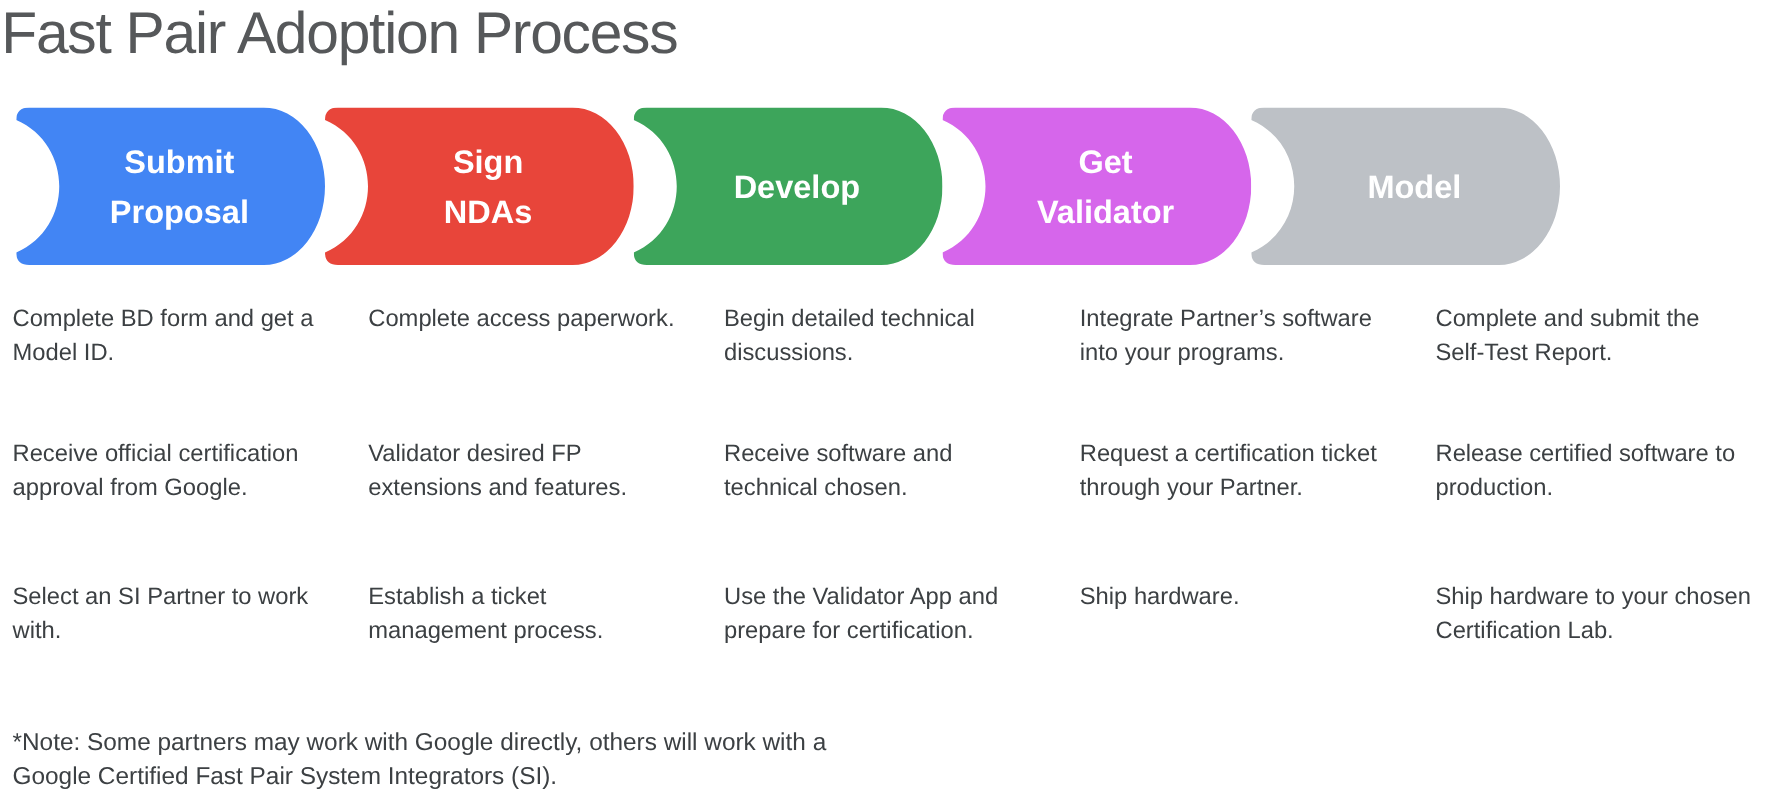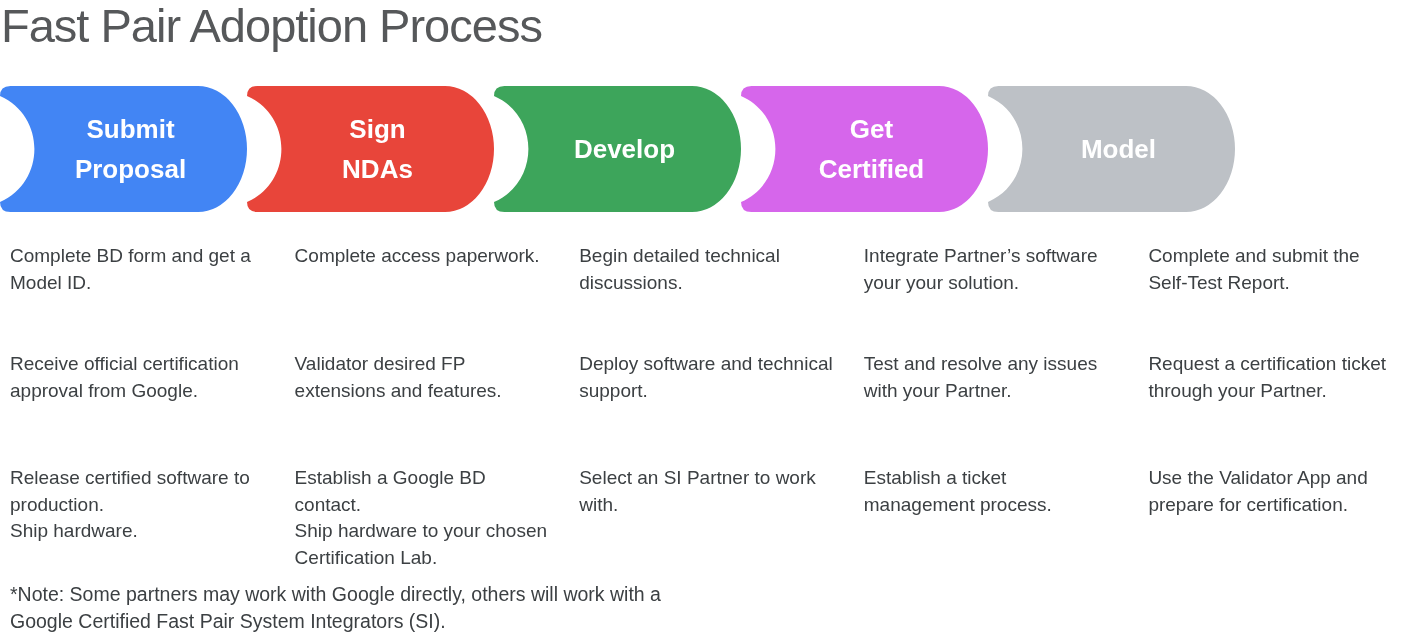--- a/index.html
+++ b/index.html
@@ -27,20 +27,21 @@
     line-height: 60px;
     white-space: nowrap;
   }
   .stages {
     position: absolute;
     top: 86px;
     left: 0;
     width: 1235px;
     height: 126px;
     display: flex;
+    padding-left: 13px;
   }
   .stage {
     position: relative;
     flex: 1 1 0;
     height: 126px;
   }
   .stage svg {
     display: block;
     width: 100%;
     height: 126px;
@@ -115,48 +116,46 @@
         <path d="M 10 0 H 190 A 47 63 0 0 1 190 126 H 10 Q 0 126 0 116 C 44 96 44 30 0 10 Q 0 0 10 0 Z" fill="#3DA55B"></path>
       </svg>
       <div class="stage-label">Develop</div>
     </div>
 
     <div class="stage">
       <svg viewBox="0 0 237 126" preserveAspectRatio="none">
         <path d="M 10 0 H 190 A 47 63 0 0 1 190 126 H 10 Q 0 126 0 116 C 44 96 44 30 0 10 Q 0 0 10 0 Z" fill="#D666EB"></path>
       </svg>
       <div class="stage-label">Get
-Certified</div>
+Validator</div>
     </div>
 
     <div class="stage">
       <svg viewBox="0 0 237 126" preserveAspectRatio="none">
         <path d="M 10 0 H 190 A 47 63 0 0 1 190 126 H 10 Q 0 126 0 116 C 44 96 44 30 0 10 Q 0 0 10 0 Z" fill="#BDC1C6"></path>
       </svg>
       <div class="stage-label">Model</div>
     </div>
 
   </div>
 
   <div class="details">
 
     <div class="step">Complete BD form and get a Model ID.</div>
     <div class="step">Complete access paperwork.</div>
     <div class="step">Begin detailed technical discussions.</div>
-    <div class="step">Integrate Partner’s software your your solution.</div>
+    <div class="step">Integrate Partner’s software into your programs.</div>
     <div class="step">Complete and submit the Self-Test Report.</div>
     <div class="step">Receive official certification approval from Google.</div>
 
     <div class="step">Validator desired FP extensions and features.</div>
-    <div class="step">Deploy software and technical support.</div>
-    <div class="step">Test and resolve any issues with your Partner.</div>
+    <div class="step">Receive software and technical chosen.</div>
     <div class="step">Request a certification ticket through your Partner.</div>
     <div class="step">Release certified software to production.</div>
 
-    <div class="step">Establish a Google BD contact.</div>
     <div class="step">Select an SI Partner to work with.</div>
     <div class="step">Establish a ticket management process.</div>
     <div class="step">Use the Validator App and prepare for certification.</div>
     <div class="step">Ship hardware.</div>
     <div class="step">Ship hardware to your chosen Certification Lab.</div>
   </div>
 
   <div class="note">*Note: Some partners may work with Google directly, others will work with a
 Google Certified Fast Pair System Integrators (SI).</div>
 

